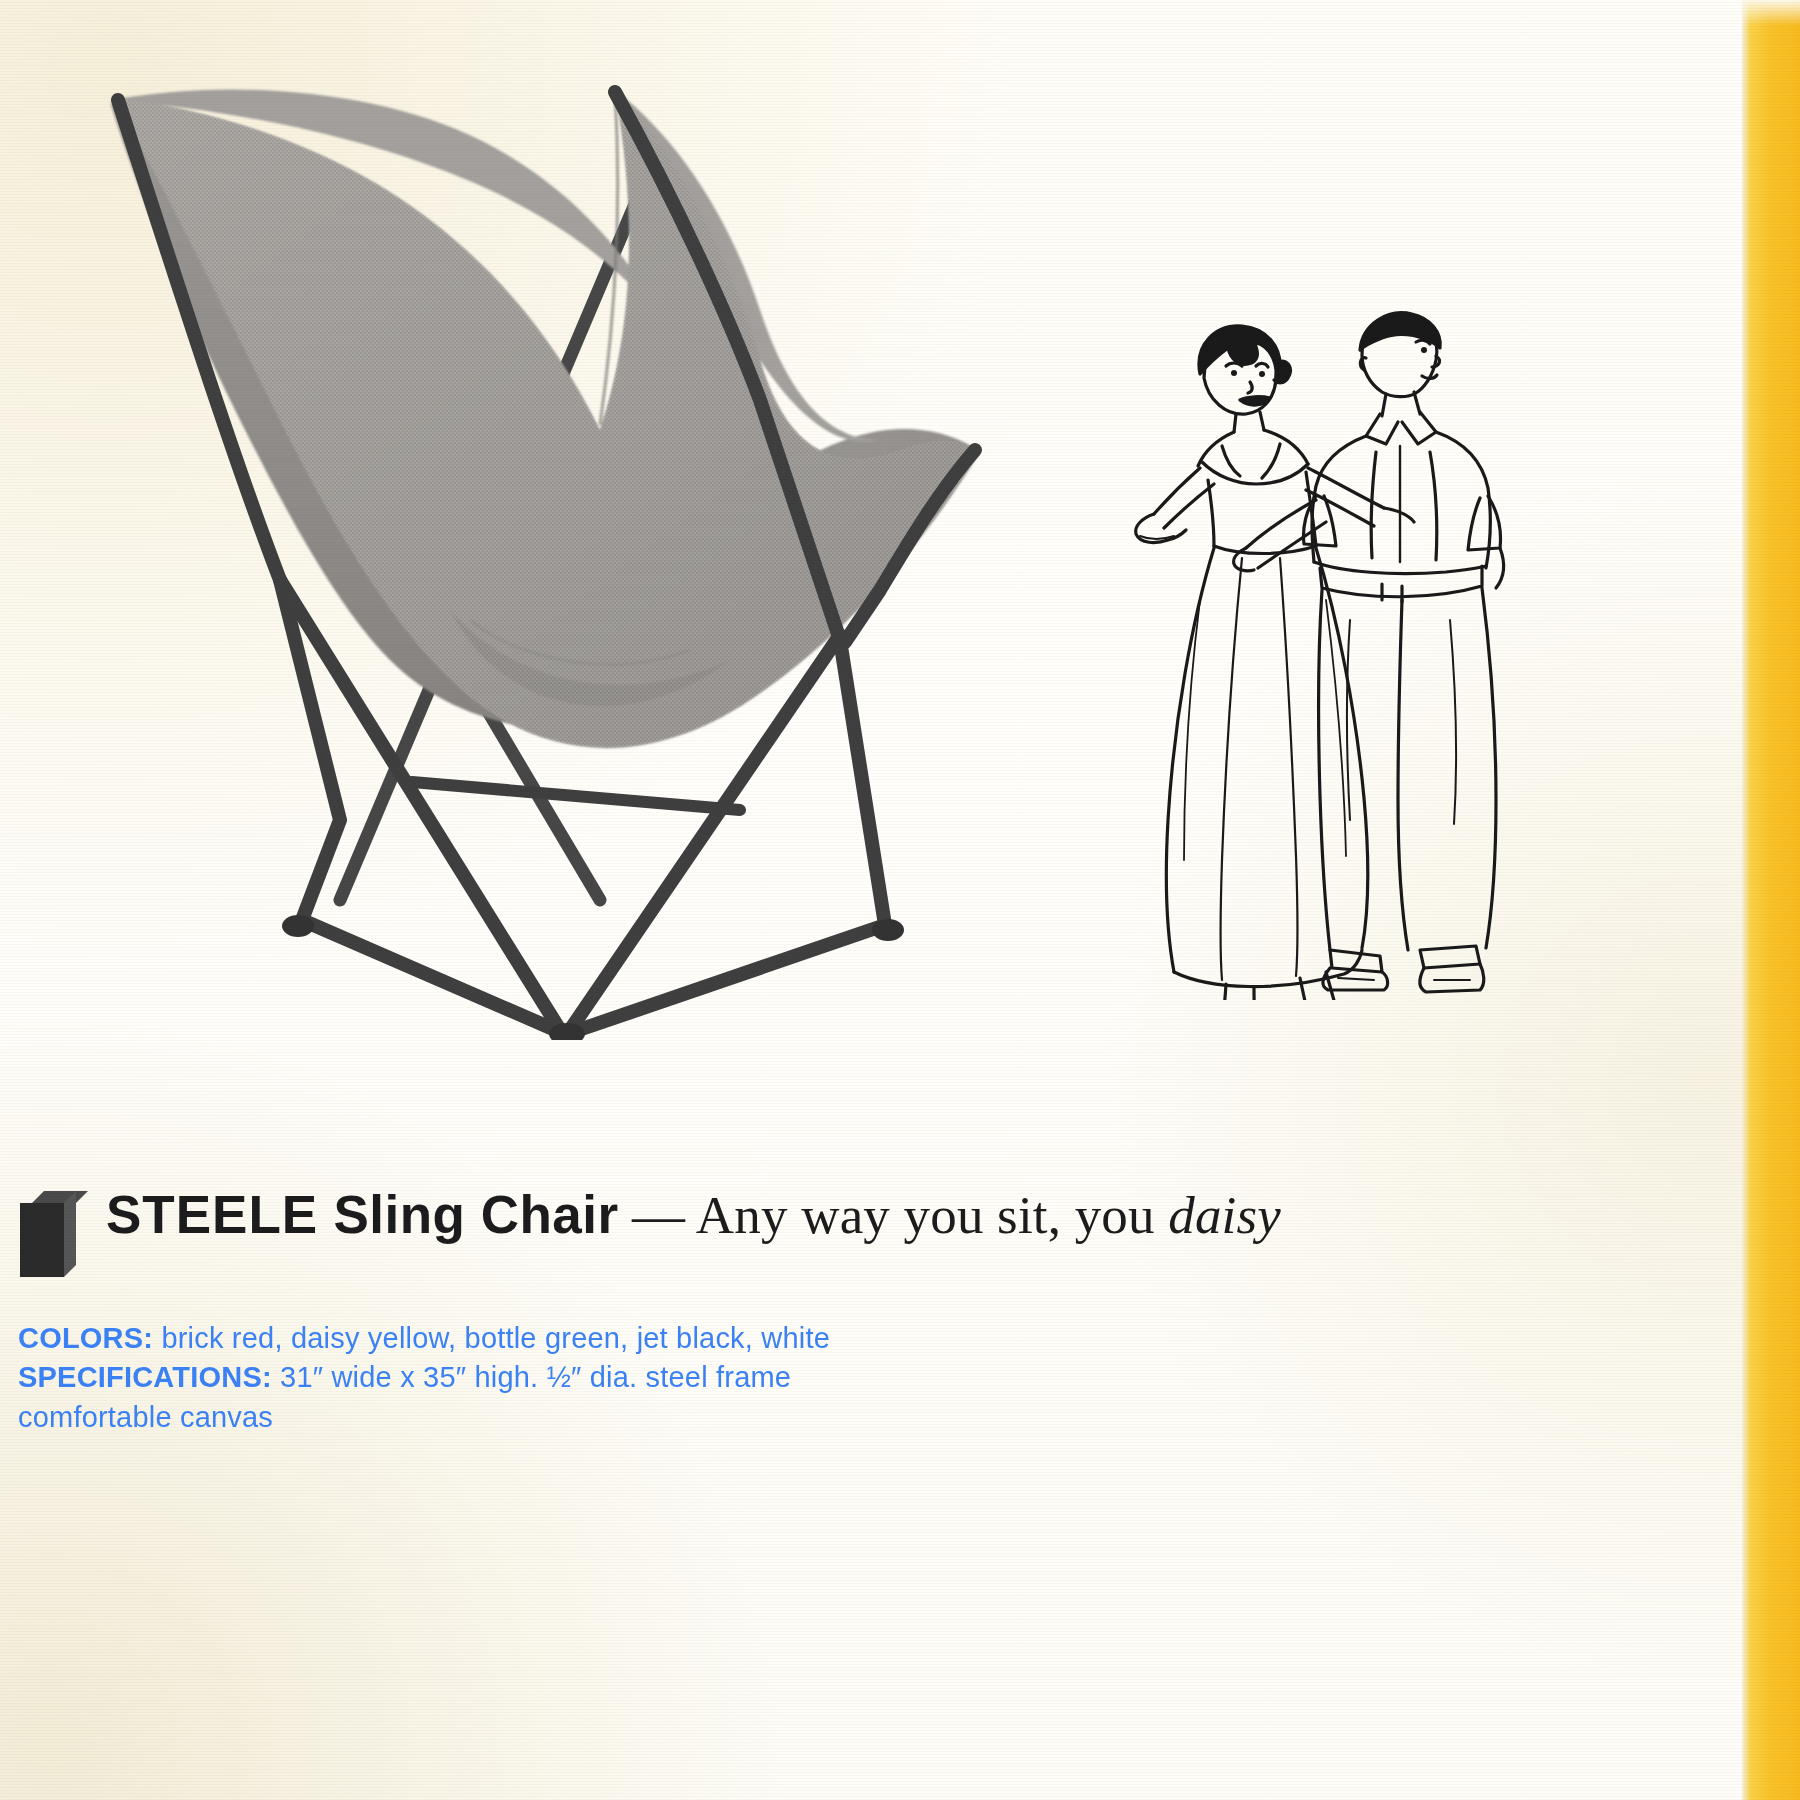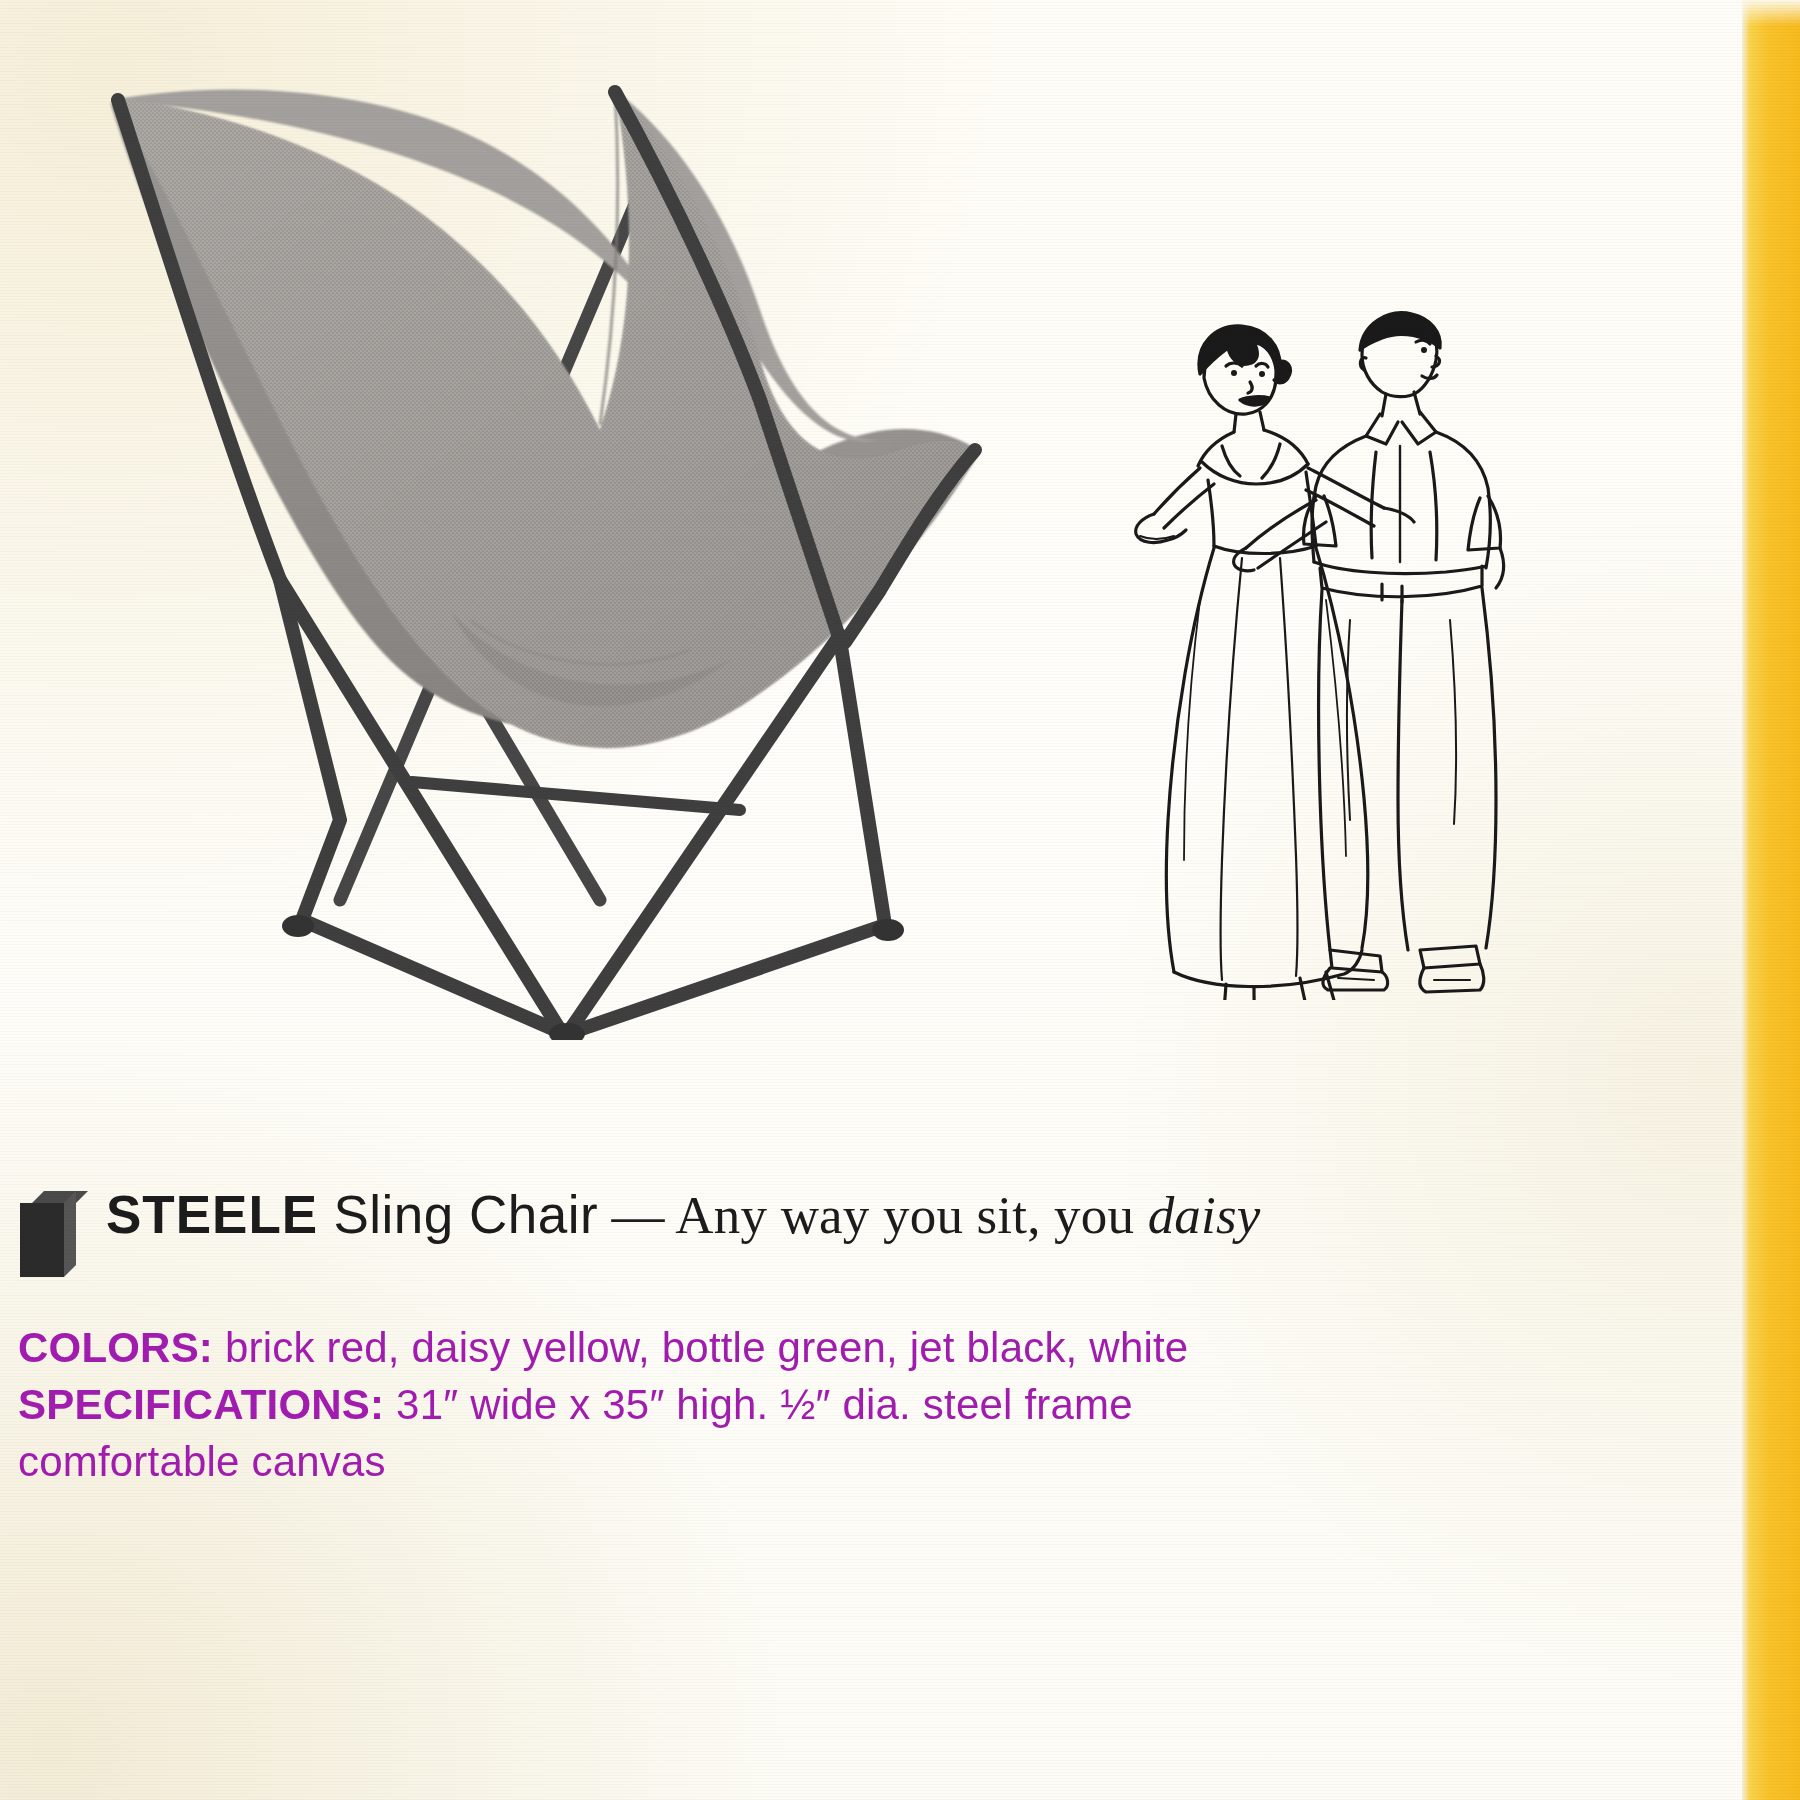--- a/index.html
+++ b/index.html
@@ -119,44 +119,44 @@
     letter-spacing: 0.2px;
   }
   .headline .brandname {
     font-family: "Liberation Sans", sans-serif;
     font-weight: bold;
     letter-spacing: 1px;
     margin-top: 36px;
   }
   .headline .prod {
     font-family: "Liberation Sans", sans-serif;
-    font-weight: normal;
+    font-weight: bold;
     letter-spacing: 0.5px;
   }
   .headline .ital { font-style: italic; }
 
   .body-text {
     margin: 0;
     padding-left: 4px;
     font-family: "Liberation Serif", serif;
     font-size: 52px;
     line-height: 1.22;
     color: #1c1c1c;
     text-align: justify;
     text-align-last: justify;
     width: 1540px;
   }
   .body-text.last { text-align-last: left; }
 
   .specs {
     margin-top: 38px;
     font-family: "Liberation Sans", sans-serif;
-    font-size: 42px;
+    font-size: 29px;
     line-height: 1.36;
-    color: #a21caf;
+    color: #3b82f6;
     letter-spacing: 0.2px;
   }
   .specs .lbl { font-weight: bold; }
   .specs-line { white-space: nowrap; }
 
   
   #grain {
     position: absolute;
     inset: 0;
     pointer-events: none;

